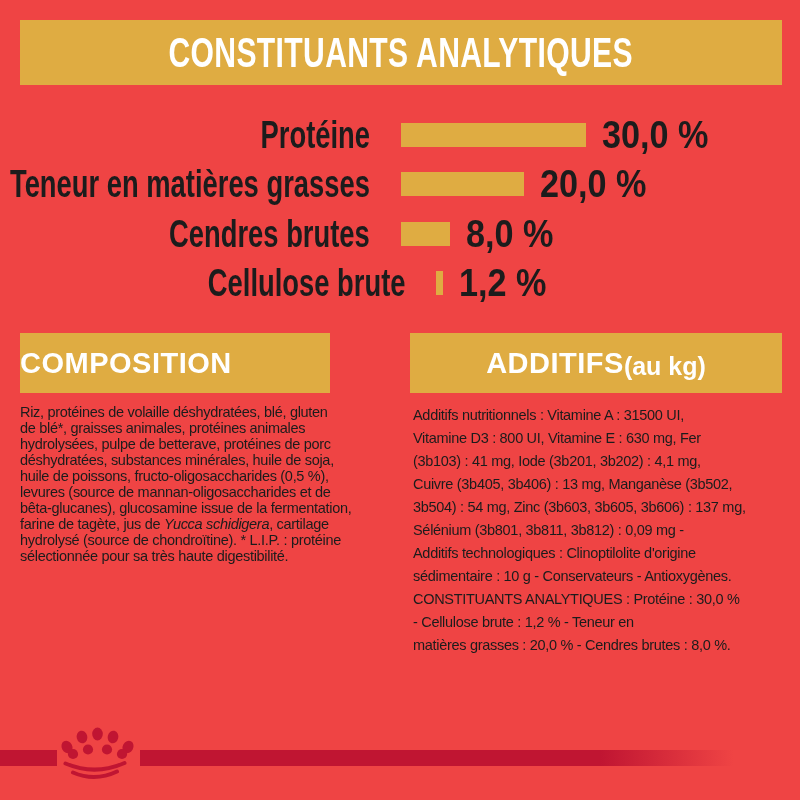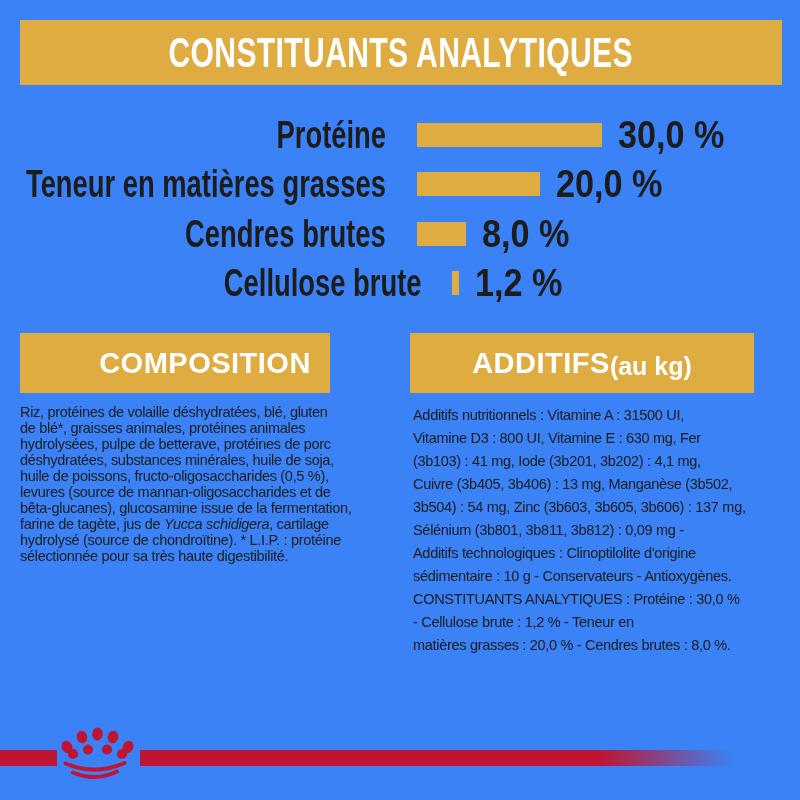--- a/index.html
+++ b/index.html
@@ -1,40 +1,40 @@
 <!DOCTYPE html>
 <html style="--gold: #DFAC42; --brand-red: #C01532; --ink: #1c1c1c;"><head>
 <meta charset="utf-8">
 <style>
   html,body{margin:0;padding:0;background:#fff;}
-  .page{position:relative;width:800px;height:800px;background:#3b82f6;overflow:hidden;
+  .page{position:relative;width:800px;height:800px;background:#ef4444;overflow:hidden;
         font-family:"Liberation Sans","DejaVu Sans",sans-serif;color:var(--ink,#1c1c1c);}
   :root{--gold:#DFAC42;--brand-red:#C01532;--ink:#1c1c1c;}
 
   
   .title-band{position:absolute;left:20px;top:20px;width:762px;height:65px;
               background:var(--gold);display:flex;align-items:center;justify-content:center;}
   .title-text{color:#fff;font-weight:bold;font-size:43px;white-space:nowrap;
               transform:scaleX(0.70);transform-origin:50% 50%;letter-spacing:0.5px;}
 
   
   #chart{position:absolute;left:0;top:0;width:800px;height:320px;}
-  .crow{position:absolute;left:16px;width:780px;height:24px;}
+  .crow{position:absolute;left:0;width:780px;height:24px;}
   .clabel{position:absolute;right:410px;top:0;line-height:24px;font-size:38px;font-weight:bold;
           white-space:nowrap;transform:scaleX(0.72);transform-origin:100% 50%;}
   .cbar{position:absolute;left:401px;top:0;height:24px;background:var(--gold);}
   .cval{position:absolute;top:0;line-height:24px;font-size:38px;font-weight:bold;white-space:nowrap;
         transform:scaleX(0.90);transform-origin:0 50%;}
 
   
   .sec-band{position:absolute;top:333px;height:60px;background:var(--gold);}
   .band-comp{left:20px;width:310px;}
-  .band-addi{left:410px;width:344px;display:flex;align-items:center;justify-content:center;}
+  .band-addi{left:410px;width:372px;display:flex;align-items:center;justify-content:center;}
   .comp-head-box{position:absolute;left:20px;top:333px;width:370px;height:60px;
-                 display:flex;align-items:center;justify-content:center;}
+                 display:flex;align-items:center;}
   .sec-head{color:#fff;font-weight:bold;font-size:29px;white-space:nowrap;letter-spacing:0.5px;}
   .sec-head-note{color:#fff;font-weight:bold;font-size:25px;white-space:nowrap;position:relative;top:3px;}
 
   
   .body-col{position:absolute;top:404px;font-size:14.5px;letter-spacing:-0.3px;white-space:nowrap;}
   .col-left{left:20px;width:380px;line-height:16px;}
   .col-right{left:413px;width:380px;line-height:23px;}
 
   
   .ribbon{position:absolute;top:750px;height:16px;background:var(--brand-red);}

